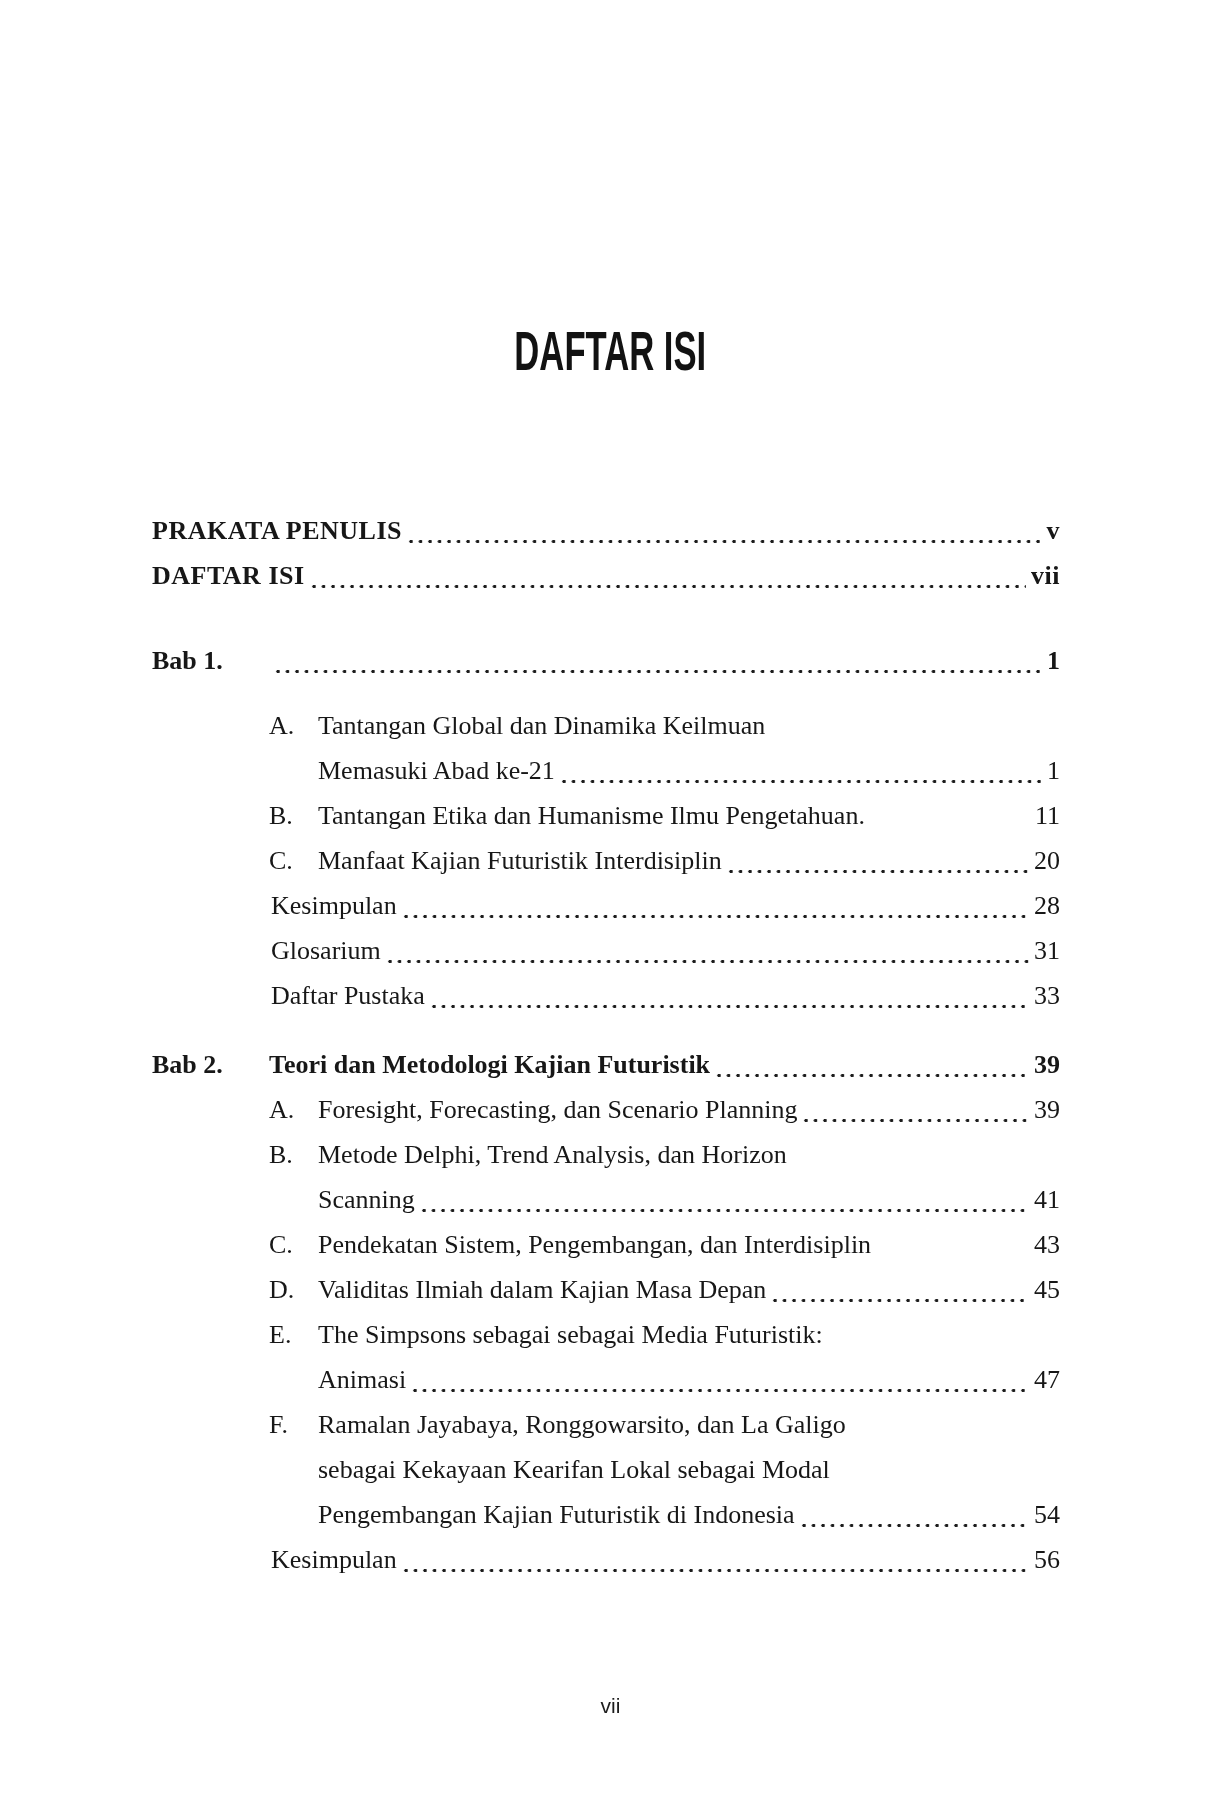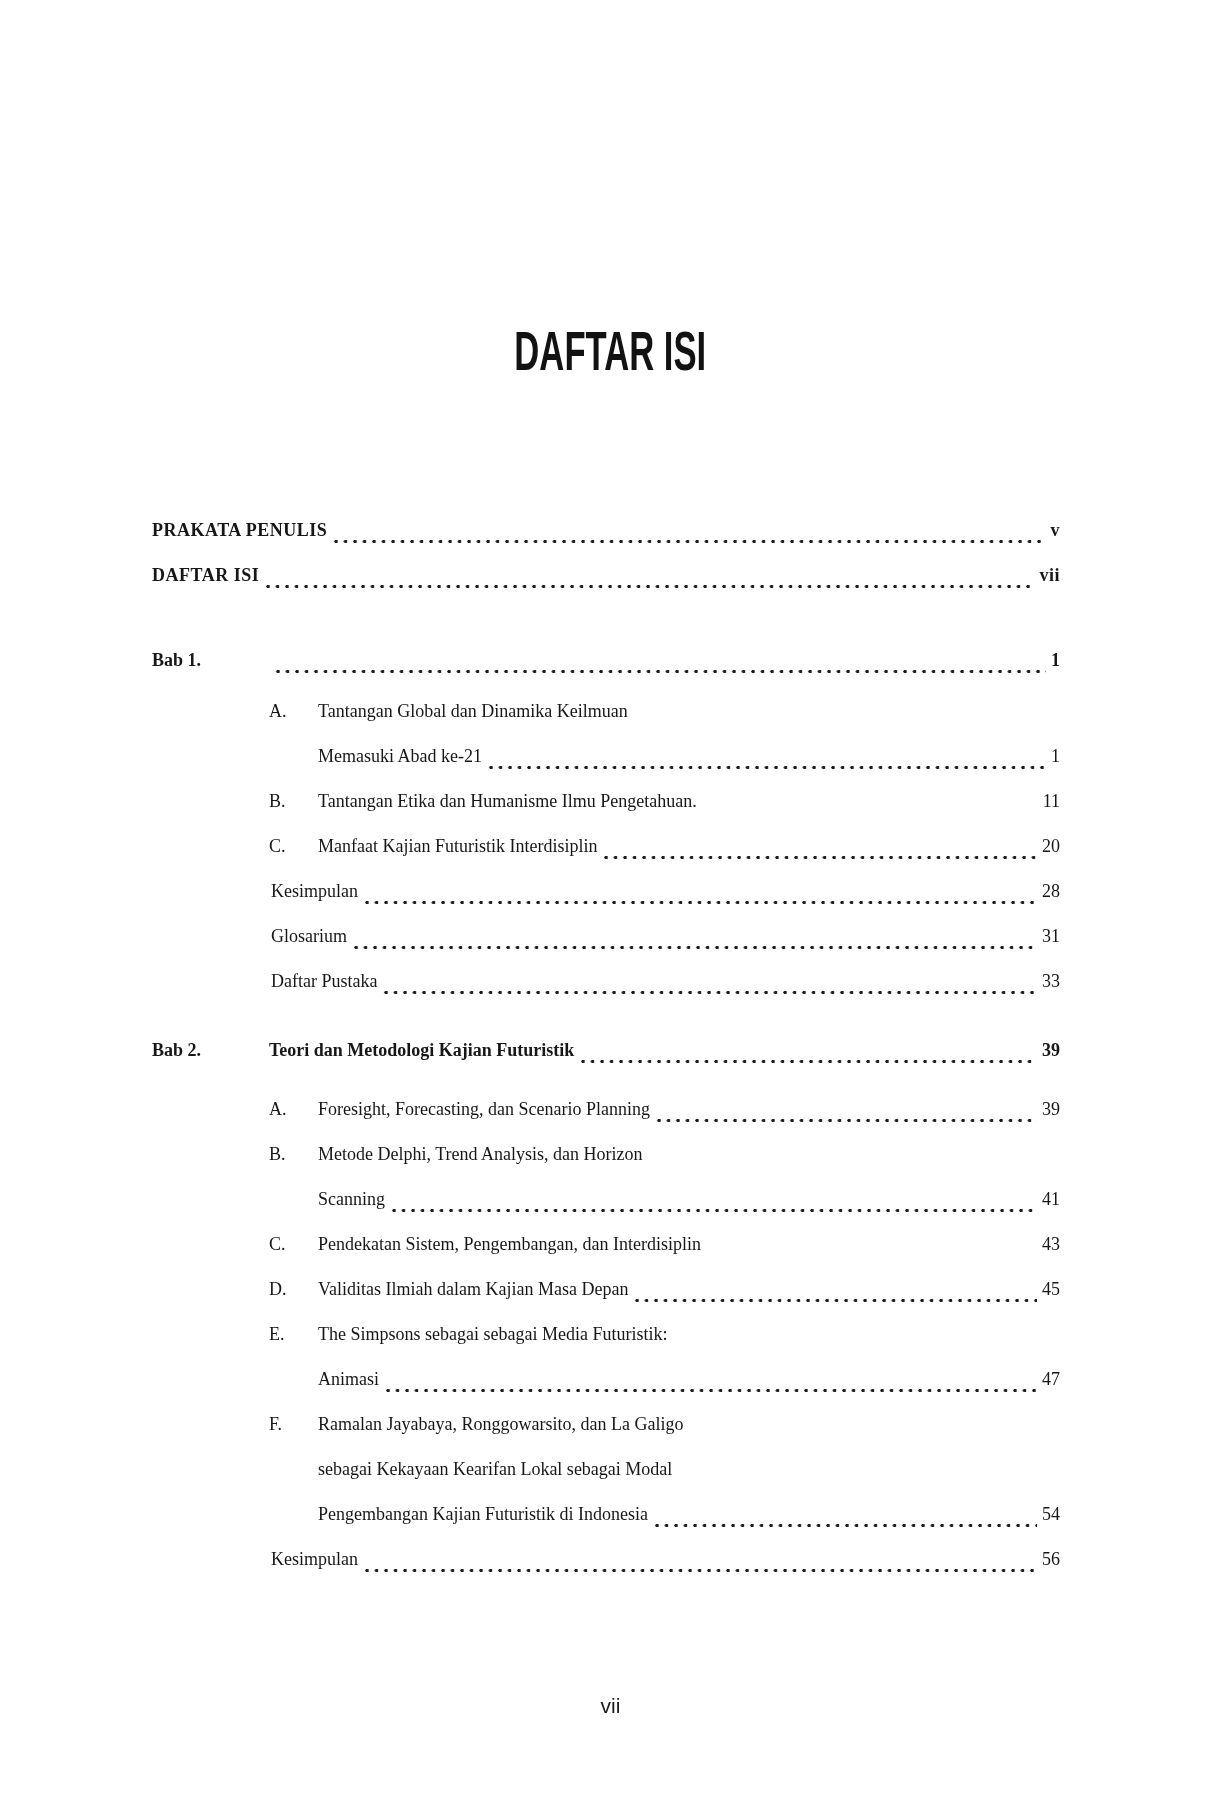--- a/index.html
+++ b/index.html
@@ -28,27 +28,27 @@
     white-space: nowrap;
   }
   .toc {
     position: absolute;
     top: 508px; left: 152px;
     width: 908px;
   }
   .r {
     display: flex;
     line-height: 45px;
-    font-size: 18px;
+    font-size: 26px;
     white-space: nowrap;
   }
   .r.bold { font-weight: 700; }
   .r.front { letter-spacing: 0.5px; }
-  .r.ch1 { margin-top: 40px; margin-bottom: 6px; }
-  .r.ch2 { margin-top: 24px; margin-bottom: 14px; }
+  .r.ch1 { margin-top: 40px; margin-bottom: 20px; }
+  .r.ch2 { margin-top: 24px; }
   .i-letter { margin-left: 117px; }
   .i-plain  { margin-left: 119px; }
   .i-cont   { margin-left: 166px; }
   .bab { width: 117px; flex: 0 0 auto; }
   .ltr { width: 49px;  flex: 0 0 auto; }
   .txt { flex: 0 0 auto; }
   .leader { flex: 1 1 auto; min-width: 0; margin-left: 3px; }
   .leader.dots {
     background-image: radial-gradient(circle at 4px 50%, #1b1b1b 1.5px, rgba(0,0,0,0) 2px);
     background-size: 9.5px 5px;

